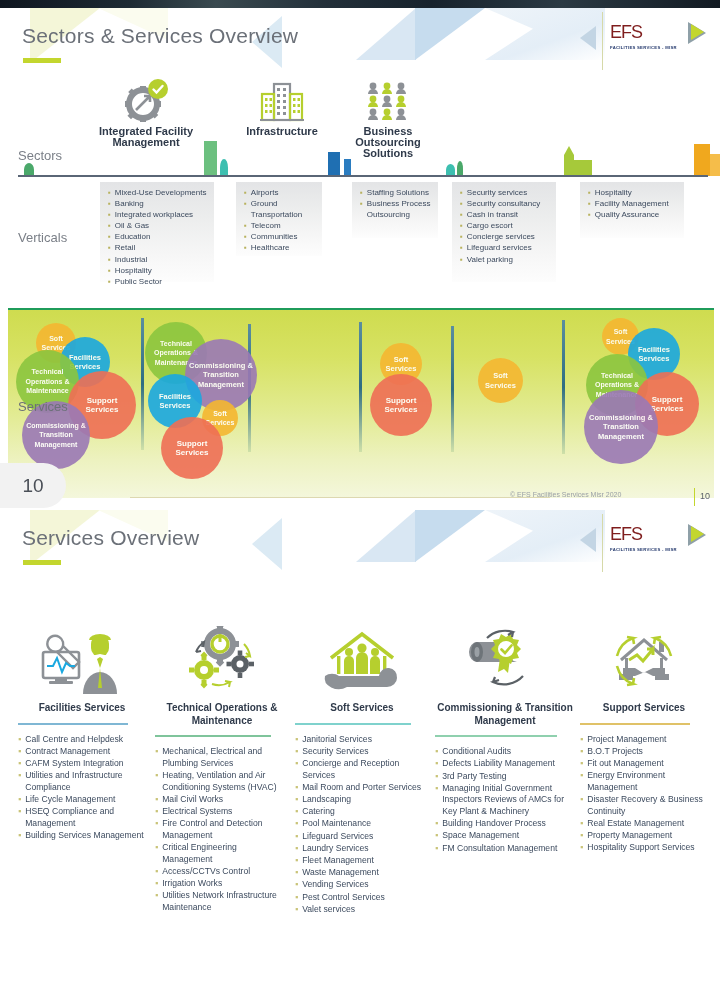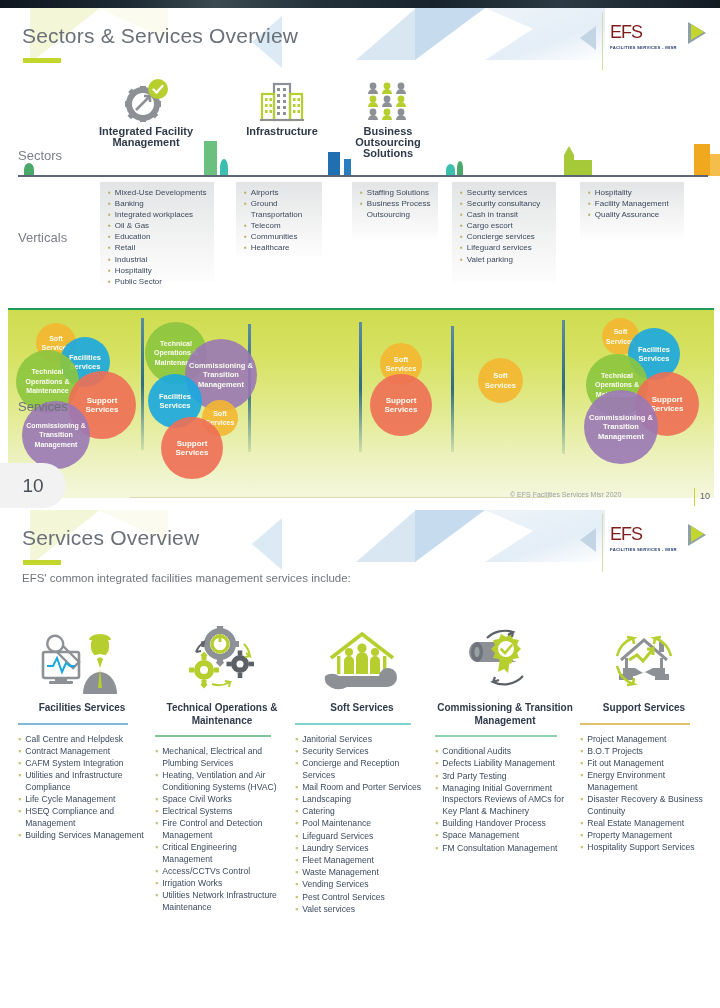--- a/index.html
+++ b/index.html
@@ -433,21 +433,20 @@
     <div class="slide-title">Services Overview</div>
     <div class="title-underline"></div>
     <div class="logo">
       <div class="logo-arrow"></div>
       <div class="logo-arrow2"></div>
       <div class="logo-efs">EFS</div>
       <div class="logo-tag">FACILITIES SERVICES - MISR</div>
     </div>
   </div>
 
-  <div class="subtitle">EFS' common integrated facilities management services include:</div>
   <div class="svc-cols" id="s2-cols">
       <div class="svc-col" style="left: 0px; width: 128px;">
         <div class="svc-art">
           <svg width="86" height="68" viewBox="0 0 86 68">
             <path d="M14 10 a8 8 0 1 0 10 10 l16 16 -6 6 -16 -16 a8 8 0 0 0 -4 -16 z" fill="none" stroke="#8d9196" stroke-width="2.4"></path>
             <rect x="4" y="26" width="36" height="26" rx="2" fill="none" stroke="#8d9196" stroke-width="2.6"></rect>
             <path d="M8 40 l6 0 l4 -8 l5 14 l4 -9 l4 3 l5 0" stroke="#1aa8e0" stroke-width="2" fill="none"></path>
             <rect x="16" y="52" width="12" height="3" fill="#8d9196"></rect>
             <rect x="10" y="55" width="24" height="3" rx="1" fill="#8d9196"></rect>
             <path d="M52 18 a9 9 0 0 1 18 0 v4 a9 9 0 0 1 -18 0 z" fill="#b6cf2e"></path>
@@ -545,21 +544,21 @@
           <div class="svc-item">
             <span class="svc-bullet">▪</span>
             <span>Mechanical, Electrical and Plumbing Services</span>
           </div>
           <div class="svc-item">
             <span class="svc-bullet">▪</span>
             <span>Heating, Ventilation and Air Conditioning Systems (HVAC)</span>
           </div>
           <div class="svc-item">
             <span class="svc-bullet">▪</span>
-            <span>Space Civil Works</span>
+            <span>Mail Civil Works</span>
           </div>
           <div class="svc-item">
             <span class="svc-bullet">▪</span>
             <span>Electrical Systems</span>
           </div>
           <div class="svc-item">
             <span class="svc-bullet">▪</span>
             <span>Fire Control and Detection Management</span>
           </div>
           <div class="svc-item">

